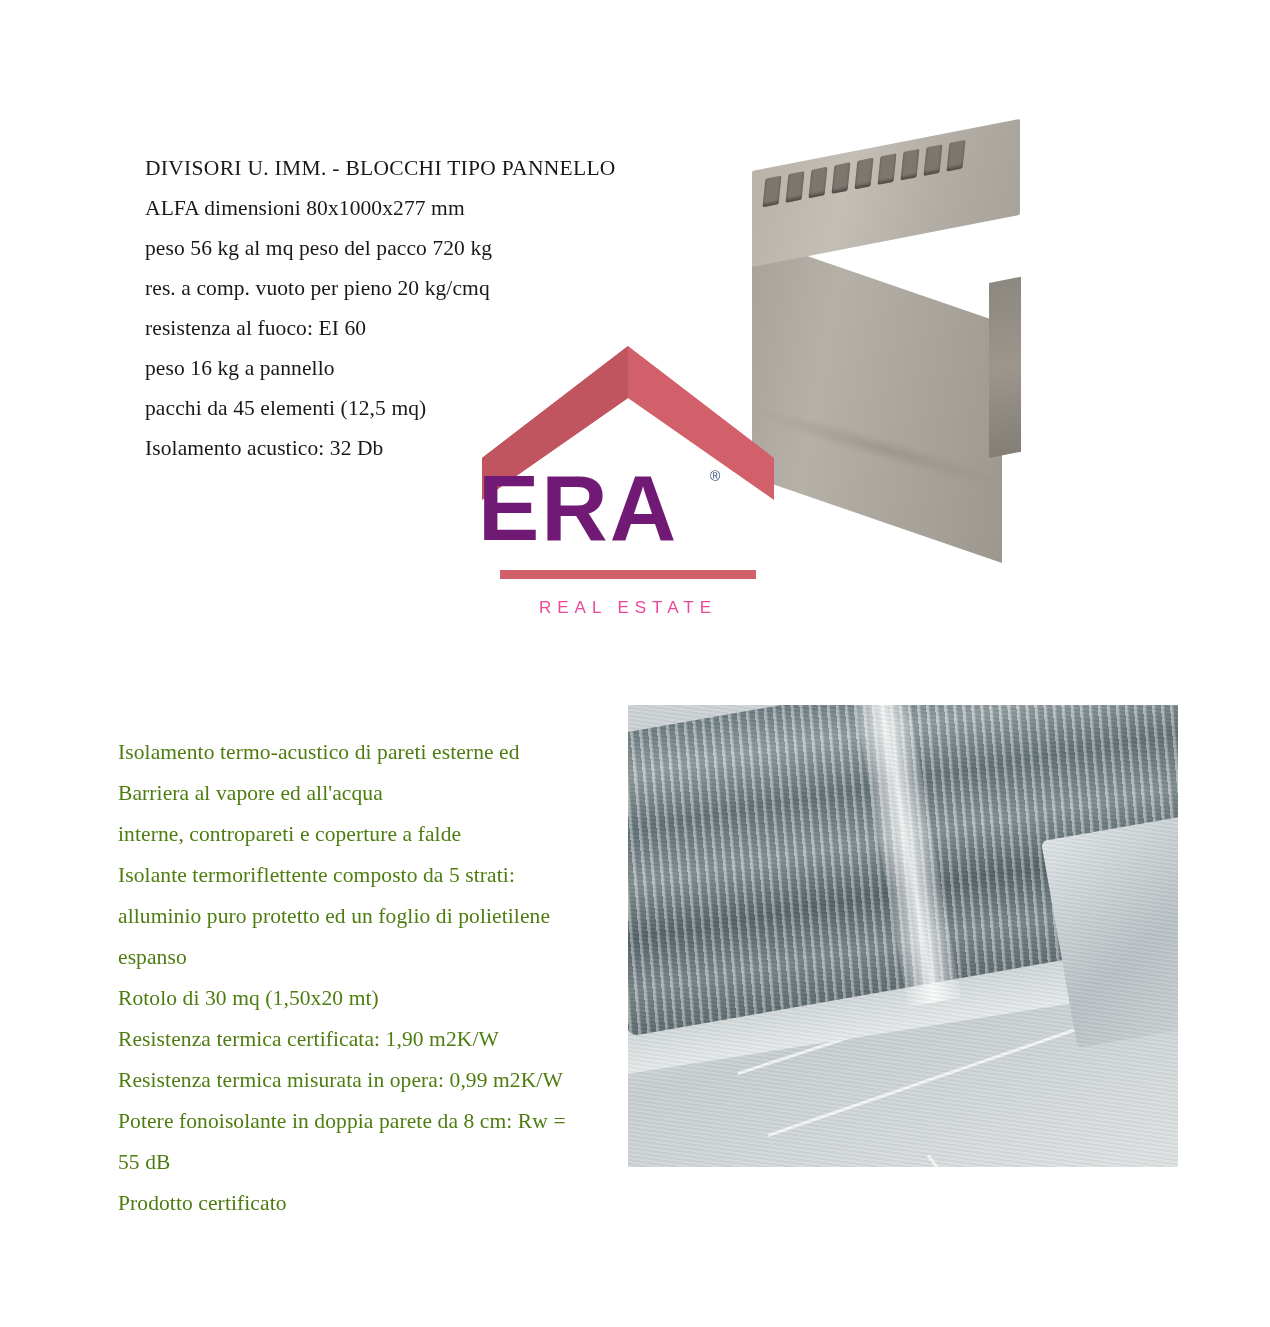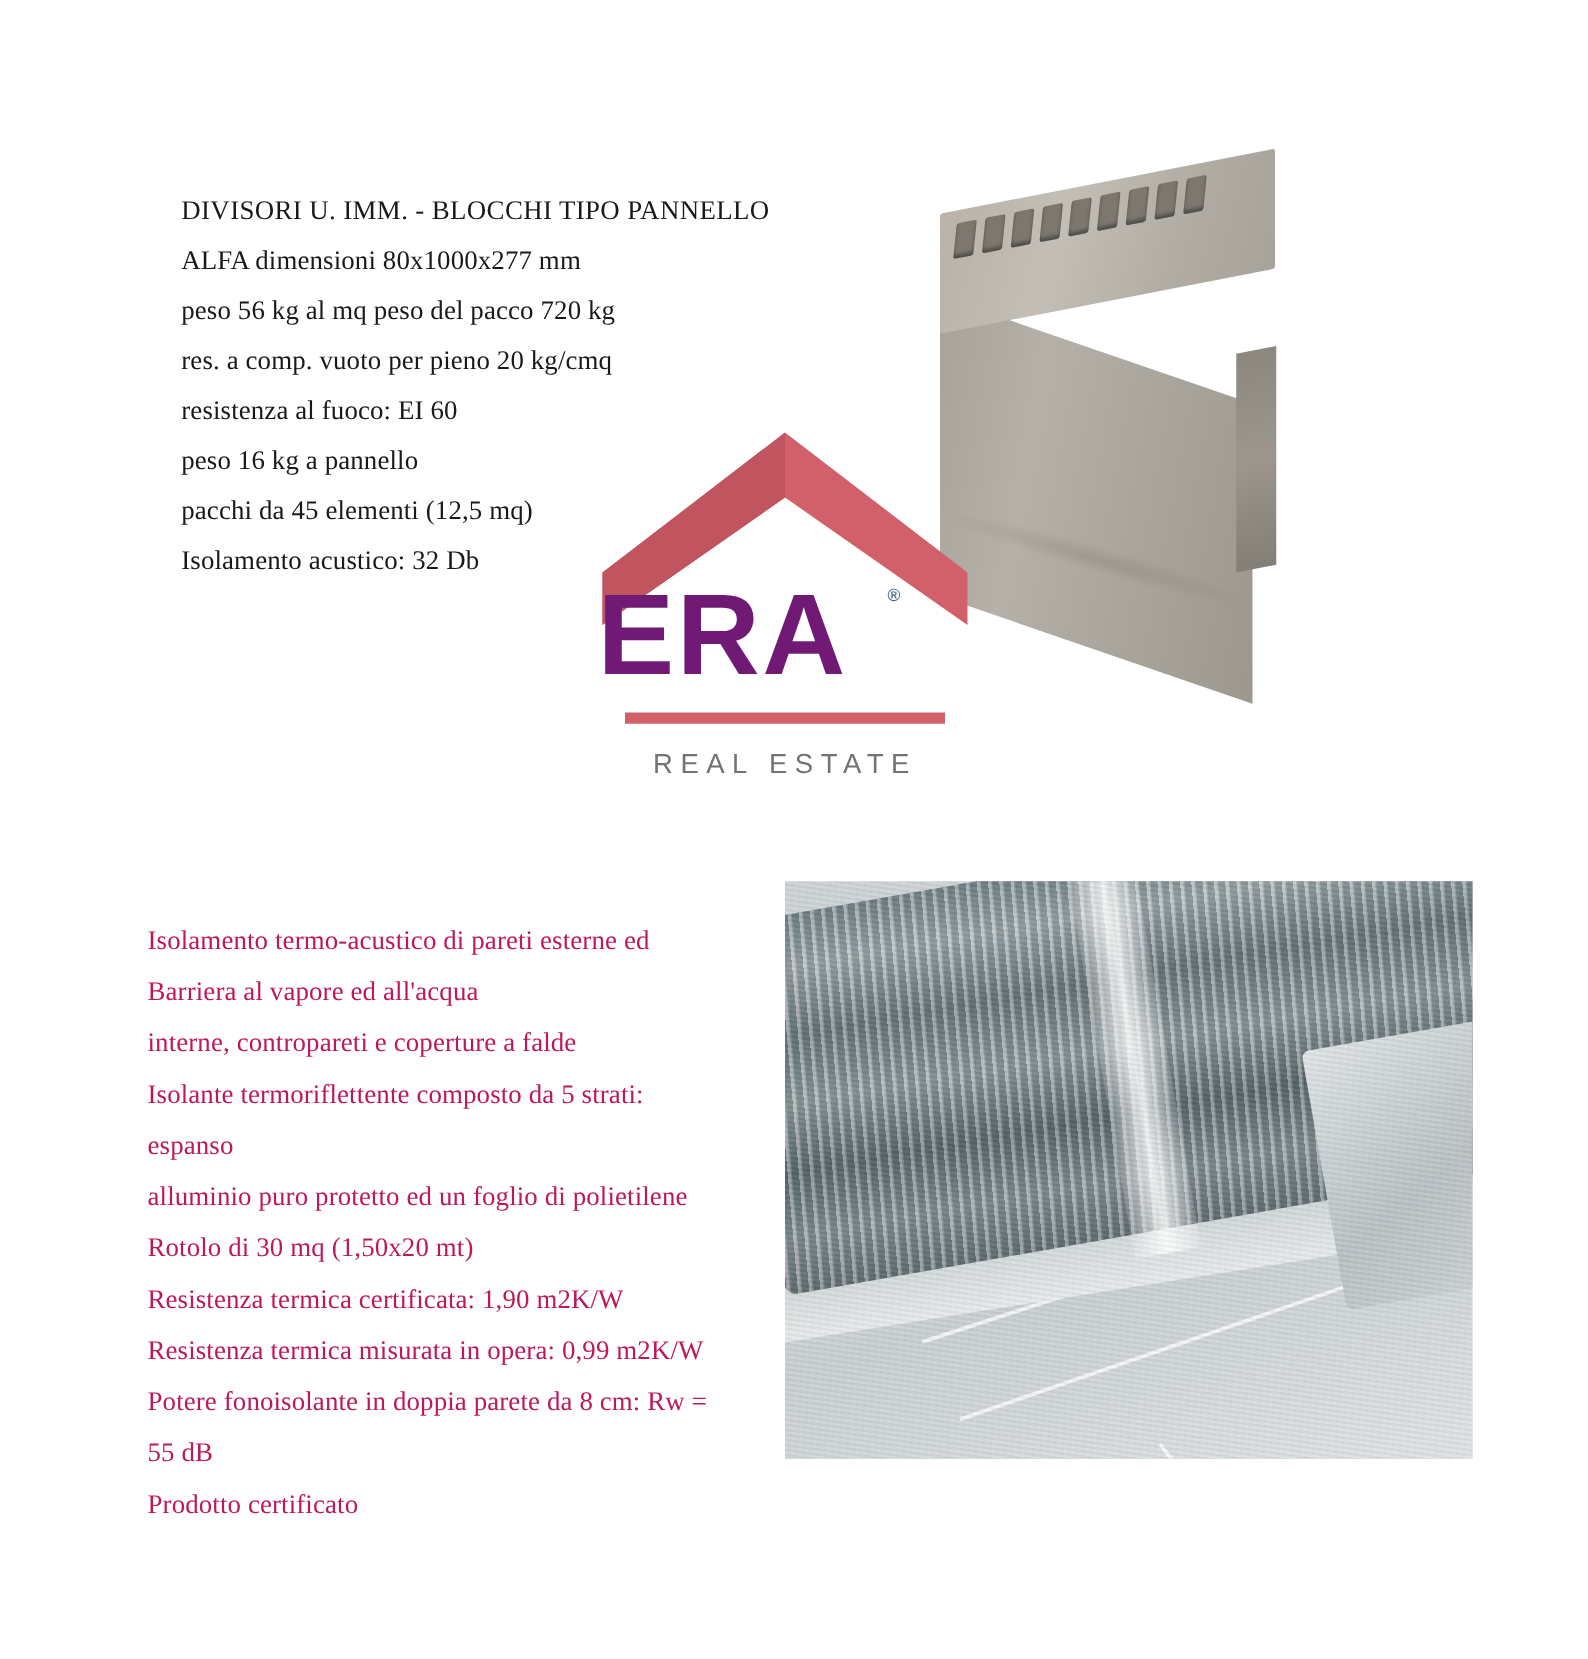--- a/index.html
+++ b/index.html
@@ -157,43 +157,43 @@
     height: 9px;
     background: #d2606b;
   }
   #era-logo .sub {
     position: absolute;
     left: 0;
     top: 258px;
     width: 300px;
     text-align: center;
     font-family: "Liberation Sans", sans-serif;
-    font-size: 22px;
+    font-size: 17px;
     letter-spacing: 6px;
-    color: #737373;
+    color: #ec4899;
   }
 
   
   #section-two {
     position: absolute;
     left: 0;
     top: 690px;
     width: 1270px;
     height: 637px;
   }
   #spec-list-isolante {
     position: absolute;
     left: 118px;
     top: 42px;
     width: 510px;
   }
   #spec-list-isolante .spec-line {
     font-size: 21.5px;
     line-height: 41px;
-    color: #be185d;
+    color: #4d7c0f;
     letter-spacing: 0.1px;
   }
 
   
   #roll-photo {
     position: absolute;
     left: 628px;
     top: 15px;
     width: 550px;
     height: 462px;
@@ -325,22 +325,22 @@
   </div>
 </div>
 
 <div id="section-two">
 
   <div id="spec-list-isolante">
     <div class="spec-line">Isolamento termo-acustico di pareti esterne ed</div>
     <div class="spec-line">Barriera al vapore ed all'acqua</div>
     <div class="spec-line">interne, contropareti e coperture a falde</div>
     <div class="spec-line">Isolante termoriflettente composto da 5 strati:</div>
+    <div class="spec-line">alluminio puro protetto ed un foglio di polietilene</div>
     <div class="spec-line">espanso</div>
-    <div class="spec-line">alluminio puro protetto ed un foglio di polietilene</div>
     <div class="spec-line">Rotolo di 30 mq (1,50x20 mt)</div>
     <div class="spec-line">Resistenza termica certificata: 1,90 m2K/W</div>
     <div class="spec-line">Resistenza termica misurata in opera: 0,99 m2K/W</div>
     <div class="spec-line">Potere fonoisolante in doppia parete da 8 cm: Rw =</div>
     <div class="spec-line">55 dB</div>
     <div class="spec-line">Prodotto certificato</div>
   </div>
 
   <div id="roll-photo">
     <div class="bg-sheet"></div>

